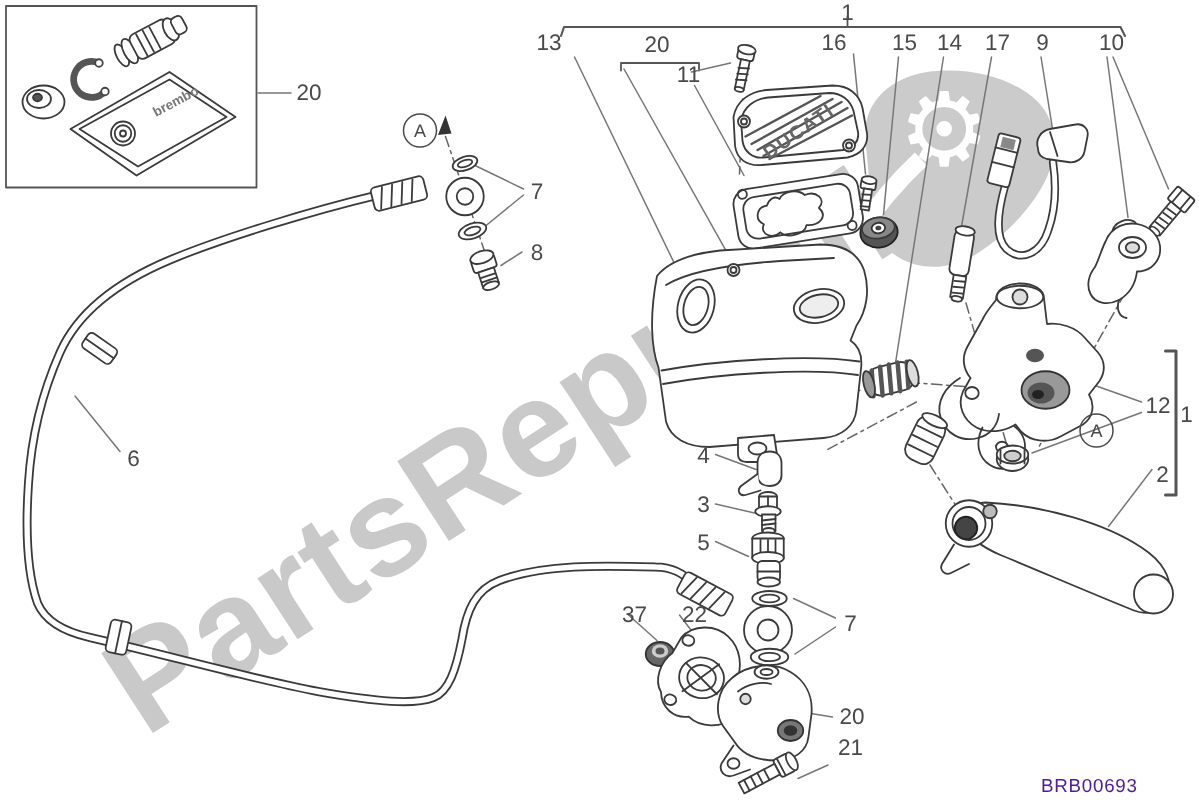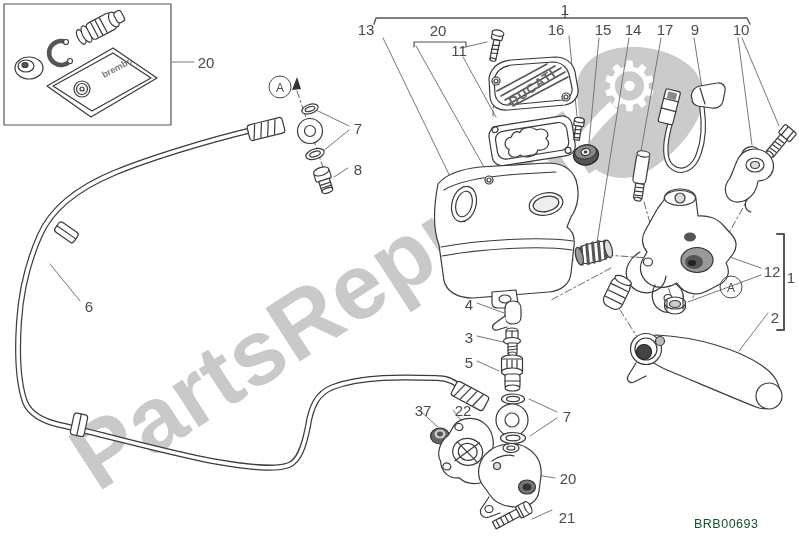--- a/index.html
+++ b/index.html
@@ -23,21 +23,21 @@
   .callout{
     position:absolute;transform:translate(-50%,-50%);
     font-size:15px;color:#4a4a4a;white-space:nowrap;
   }
   .viewA{
     position:absolute;width:21px;height:21px;border:1.4px solid #4a4a4a;border-radius:50%;
     transform:translate(-50%,-50%);display:flex;align-items:center;justify-content:center;
     font-size:12px;color:#4a4a4a;background:transparent;
   }
   .code{
-    position:absolute;left:694px;top:517px;font-size:12.5px;color:#14532d;letter-spacing:.5px;
+    position:absolute;left:694px;top:517px;font-size:12.5px;color:#4c1d95;letter-spacing:.5px;
   }
 </style>
 </head>
 <body>
 
 <div class="stage">
 
   <div class="wm-layer">
     <div class="wm-text">PartsRepublik</div>
     <svg class="wm-gear-svg" width="799" height="539">
@@ -419,21 +419,21 @@
     <div class="callout" style="left:772px;top:271px">12</div>
     <div class="callout" style="left:791px;top:277px">1</div>
     <div class="callout" style="left:775px;top:317px">2</div>
     <div class="callout" style="left:469px;top:304px">4</div>
     <div class="callout" style="left:469px;top:337px">3</div>
     <div class="callout" style="left:469px;top:362px">5</div>
     <div class="callout" style="left:567px;top:416px">7</div>
     <div class="callout" style="left:423px;top:410px">37</div>
     <div class="callout" style="left:463px;top:410px">22</div>
     <div class="callout" style="left:568px;top:478px">20</div>
-    <div class="callout" style="left:567px;top:517px">21</div>
+    <div class="callout" style="left:567px;top:499px">21</div>
 
     <div class="viewA" style="left:280px;top:87px">A</div>
     <div class="viewA" style="left:731px;top:287px">A</div>
 
     <div class="code">BRB00693</div>
   </div>
 
 </div>
 
 </body></html>

